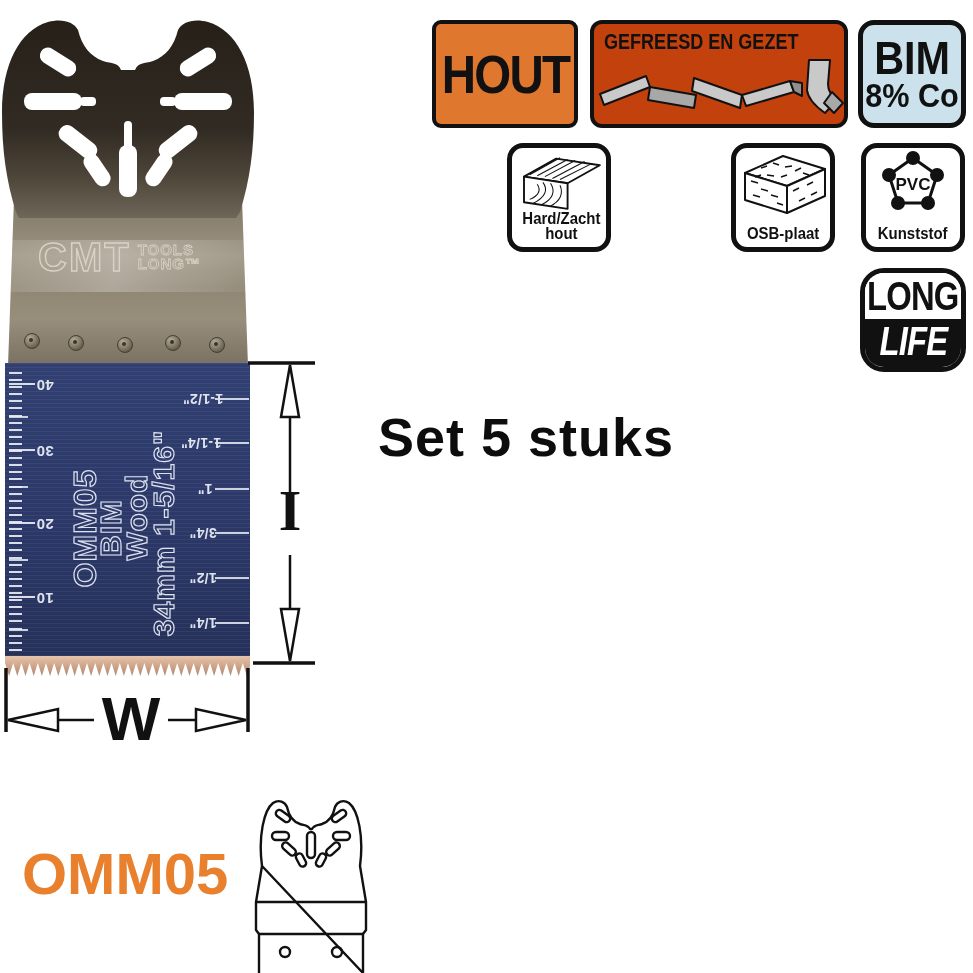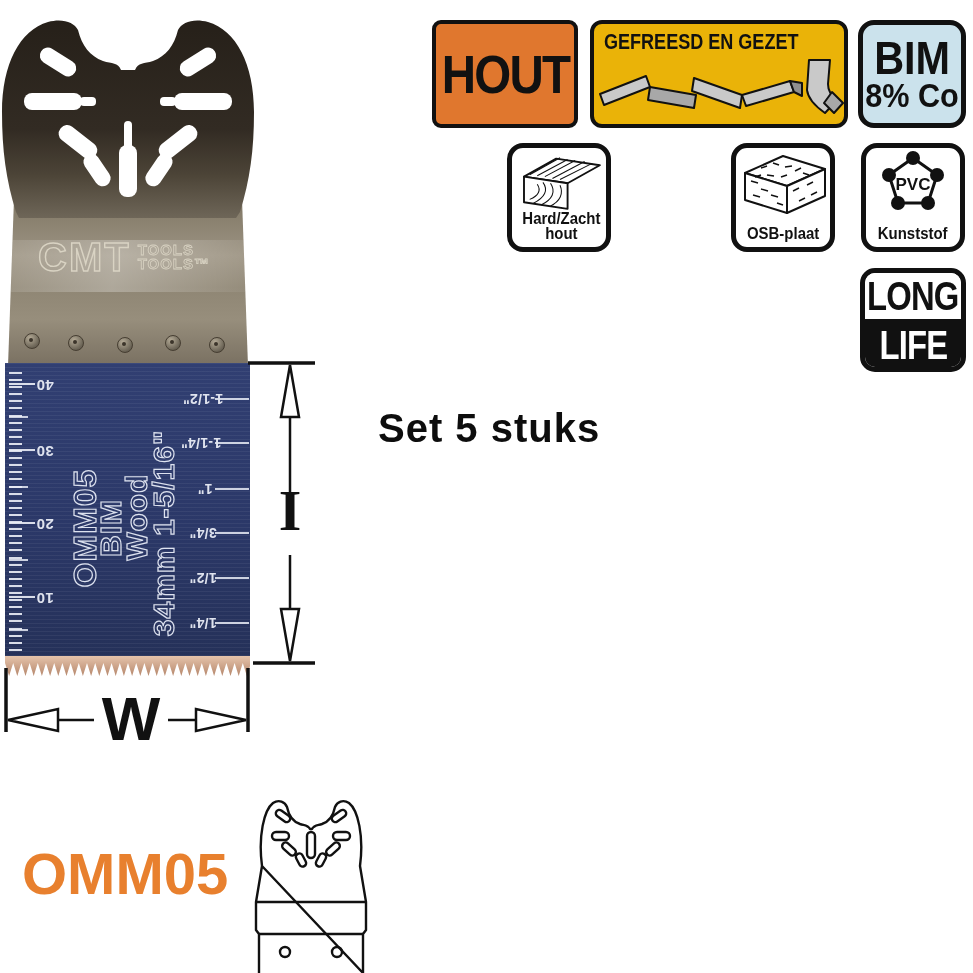--- a/index.html
+++ b/index.html
@@ -33,57 +33,57 @@
          background:repeating-linear-gradient(180deg,#e8ebf4 0 2px,rgba(0,0,0,0) 2px 7.1px);opacity:.92;}
   .tick-long{position:absolute;left:4px;width:26px;height:2px;background:#e8ebf4;opacity:.92;}
   .tick-med{position:absolute;left:4px;width:19px;height:2px;background:#e8ebf4;opacity:.85;}
   .ruler-num{position:absolute;transform:translate(-50%,-50%) rotate(180deg);
          font-size:15px;font-weight:700;color:#dfe3ee;letter-spacing:.5px;}
   .inchmark{position:absolute;transform:translate(-50%,-50%) rotate(180deg);
          font-size:14px;font-weight:700;color:#dfe3ee;letter-spacing:.3px;white-space:nowrap;}
   .leader{position:absolute;left:210px;width:34px;height:2px;background:#dfe3ee;opacity:.9;}
 
   
-  .badge{position:absolute;box-sizing:border-box;background:#eab308;border:4px solid #111;border-radius:10px;}
+  .badge{position:absolute;box-sizing:border-box;background:#c2410c;border:4px solid #111;border-radius:10px;}
   .hout{left:432px;top:20px;width:146px;height:108px;border-radius:9px;
         display:flex;align-items:center;justify-content:center;}
   .hout span{font-size:54px;font-weight:900;color:#111;transform:scaleX(.88);letter-spacing:-2px;}
   .gefreesd{left:590px;top:20px;width:258px;height:108px;border-radius:12px;}
   .gefreesd .lbl{position:absolute;left:10px;top:5px;font-size:22px;font-weight:700;color:#111;
         transform:scaleX(.82);transform-origin:left;white-space:nowrap;letter-spacing:0px;}
   .bim{left:858px;top:20px;width:108px;height:108px;border:5px solid #111;border-radius:16px;
         display:flex;flex-direction:column;align-items:center;justify-content:center;line-height:.92;}
   .bim .l1{font-size:46px;font-weight:900;color:#111;transform:scaleX(.9);}
   .bim .l2{font-size:34px;font-weight:900;color:#111;transform:scaleX(.9);white-space:nowrap;}
   .mat{position:absolute;top:143px;width:104px;height:109px;box-sizing:border-box;background:#fff;
        border:5px solid #111;border-radius:16px;display:flex;flex-direction:column;align-items:center;}
   .mat .cap{font-size:17px;font-weight:700;color:#111;line-height:.92;text-align:center;
        transform:scaleX(.88);margin-top:auto;margin-bottom:5px;white-space:nowrap;}
   .longlife{left:860px;top:268px;width:106px;height:104px;box-sizing:border-box;border:5px solid #111;
-       border-radius:15px;overflow:hidden;background:#fff;}
+       border-radius:24px;overflow:hidden;background:#fff;}
   .longlife .top{height:46px;background:#fff;display:flex;align-items:center;justify-content:center;}
-  .longlife .bot{height:53px;background:#111;display:flex;align-items:center;justify-content:center;}
+  .longlife .bot{height:53px;background:#111;display:flex;align-items:flex-start;justify-content:center;font-style:italic;}
   .longlife .top span{font-size:40px;font-weight:900;color:#111;transform:scaleX(.82);letter-spacing:-1px;}
   .longlife .bot span{font-size:40px;font-weight:900;color:#fff;transform:scaleX(.82);letter-spacing:-1px;}
 
-  .set-text{left:378px;top:406px;font-size:40px;font-weight:700;color:#0d0d0d;letter-spacing:1px;}
+  .set-text{left:378px;top:406px;font-size:54px;font-weight:700;color:#0d0d0d;letter-spacing:1px;}
   .sku-text{left:22px;top:840px;font-size:58px;font-weight:700;letter-spacing:0px;}
 </style>
 </head>
 <body>
 
 <div class="canvas">
 
   <div class="abs plate">
     <div class="plate-shine"></div>
     <div class="cmt-logo">
       <span class="cmt-main">CMT</span>
       <span class="cmt-sub">
         <span>TOOLS</span>
-        <span>TOOLS™</span>
+        <span>LONG™</span>
       </span>
     </div>
     <div class="rivet" style="left:16px;top:168px;"></div>
     <div class="rivet" style="left:60px;top:170px;"></div>
     <div class="rivet" style="left:109px;top:172px;"></div>
     <div class="rivet" style="left:157px;top:170px;"></div>
     <div class="rivet" style="left:201px;top:172px;"></div>
   </div>
 
   <svg class="abs" style="left:0;top:0;" width="256" height="230" viewBox="0 0 256 230">

